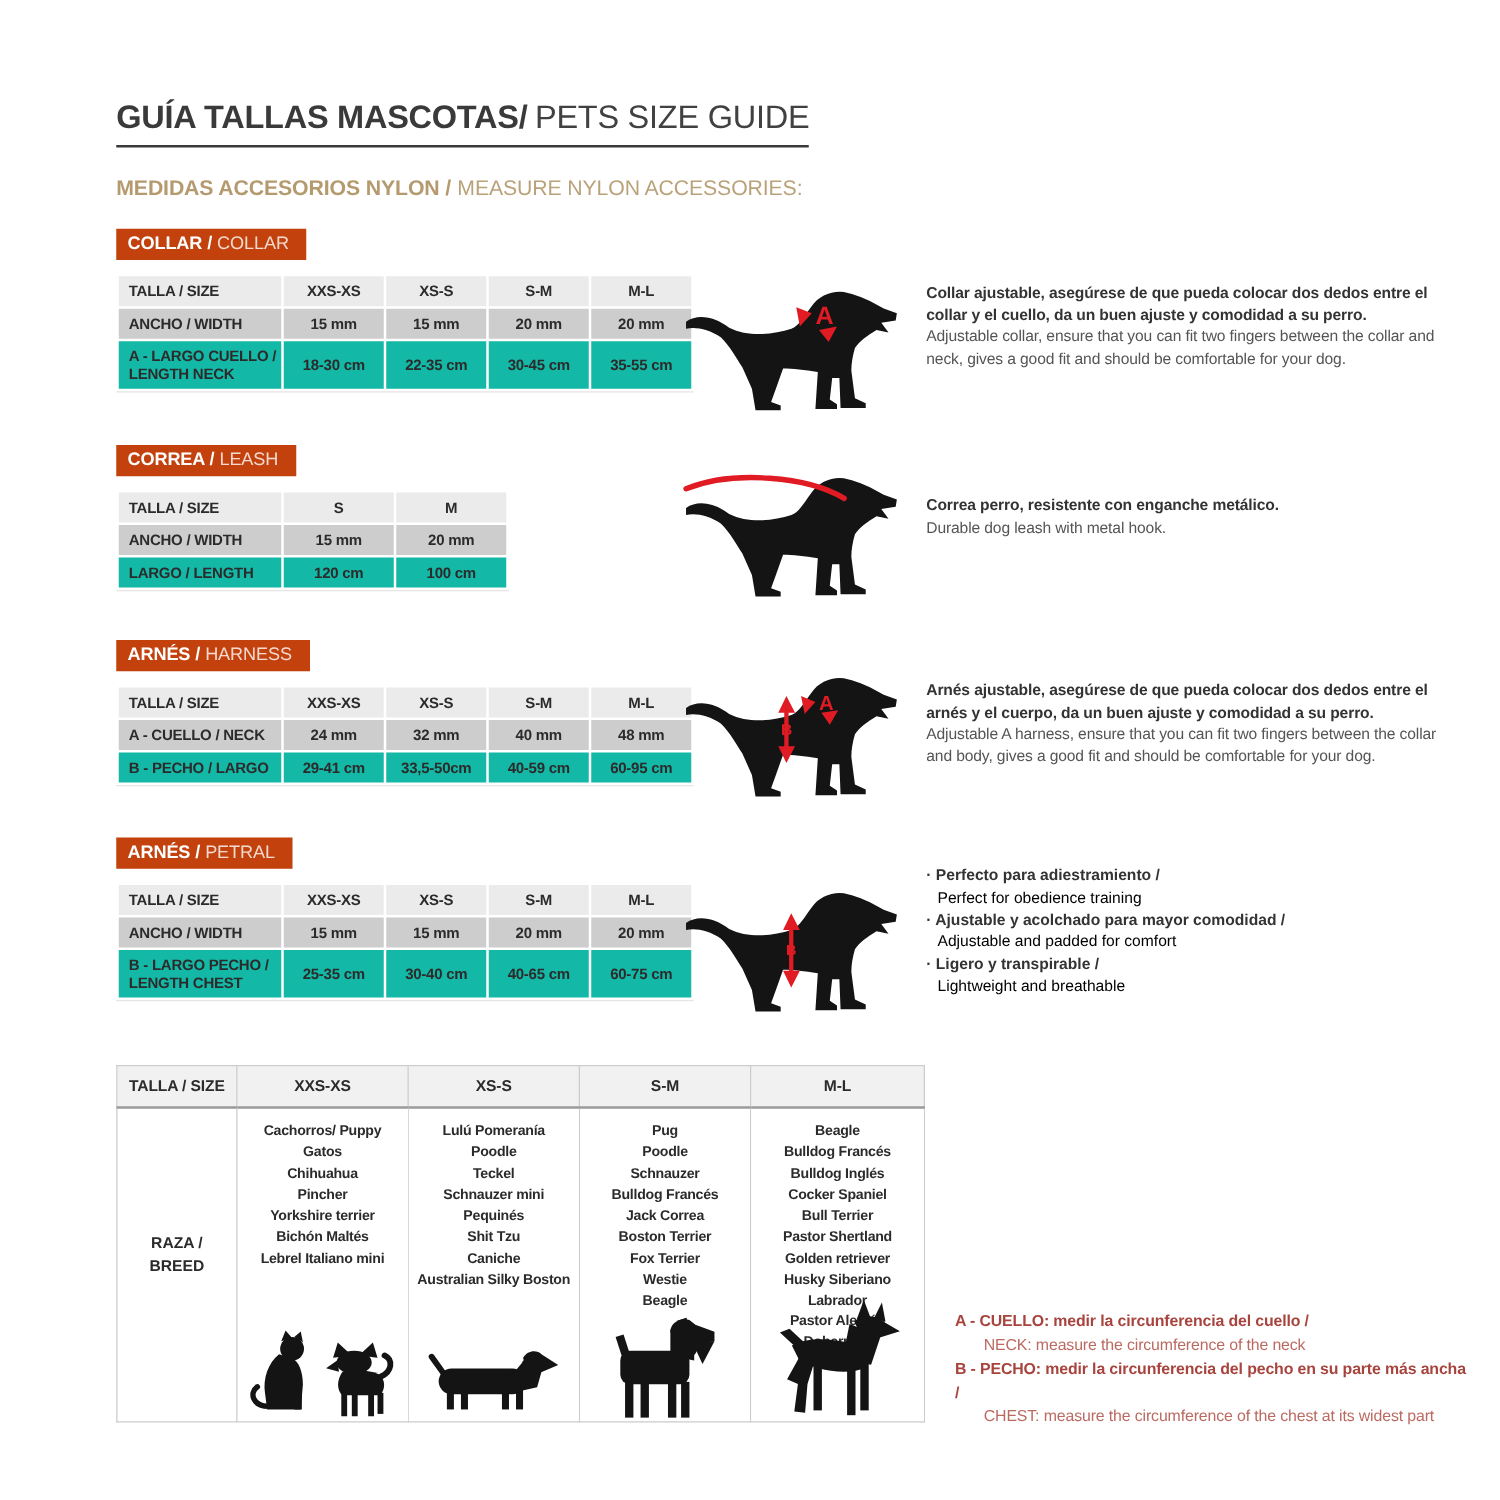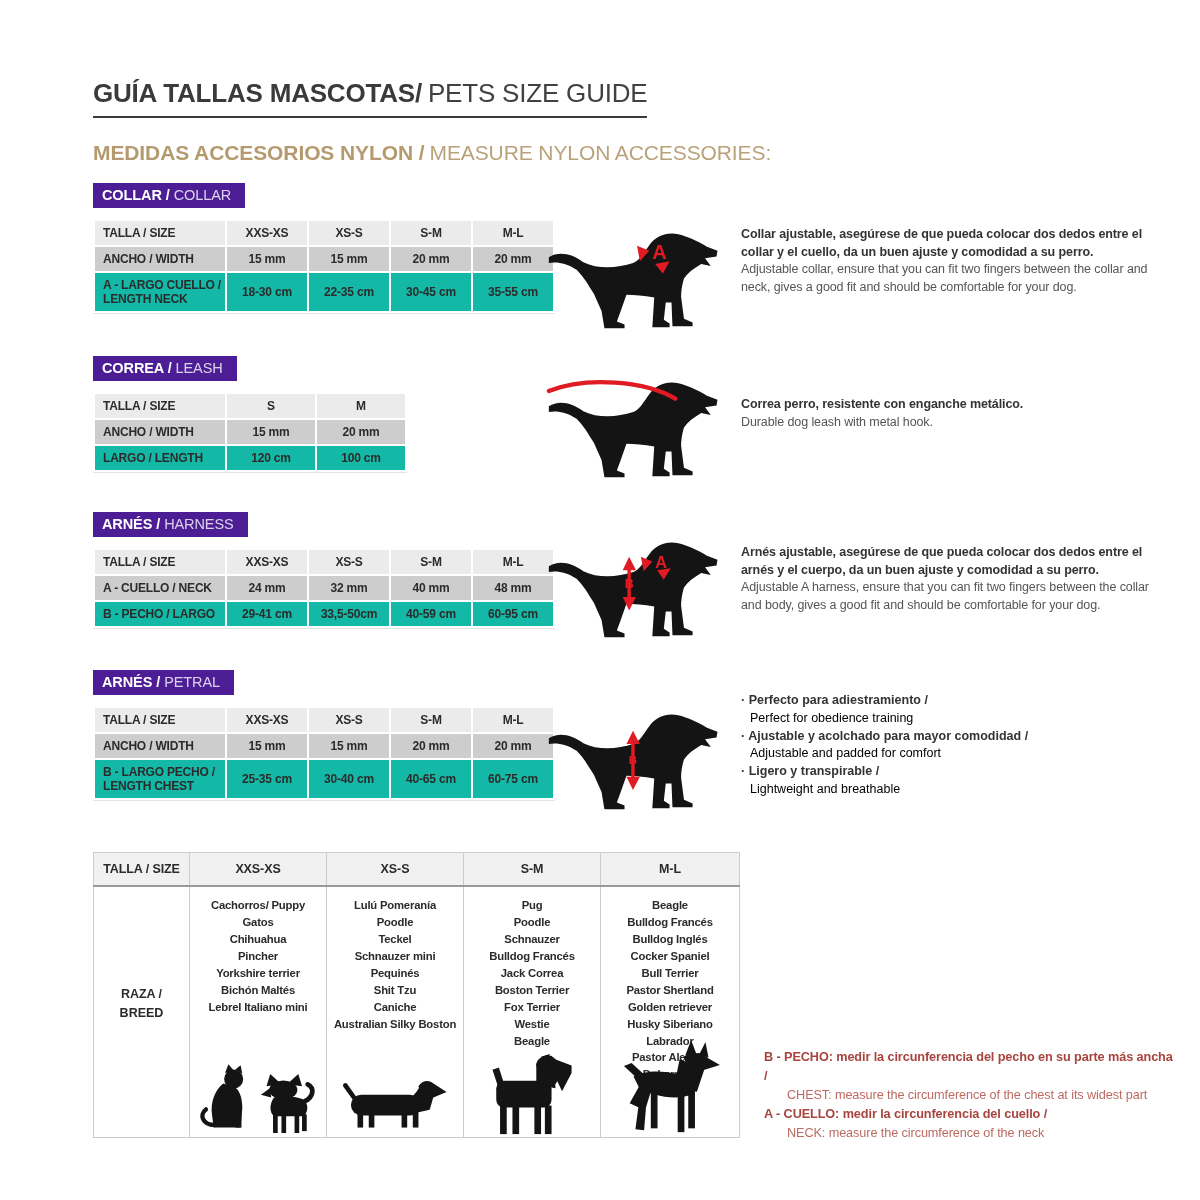--- a/index.html
+++ b/index.html
@@ -3,26 +3,26 @@
 <meta charset="utf-8">
 <style>
   html,body{margin:0;padding:0;background:#ffffff;}
   body{font-family:"Liberation Sans", sans-serif; color:#2f2f2f;}
   .page{position:relative;width:1200px;height:1200px;background:#fff;overflow:hidden;}
 
   
   .hdr{position:absolute;left:93px;top:78px;}
   .title{font-size:26px;font-weight:bold;color:#3a3a3a;border-bottom:2.5px solid #3a3a3a;padding-bottom:7px;display:inline-block;letter-spacing:-0.2px;}
   .title .en{font-weight:normal;margin-left:6px;color:#414141;}
-  .subtitle{position:absolute;left:93px;top:141px;font-size:21px;font-weight:bold;color:#b49a6e;letter-spacing:-0.1px;}
+  .subtitle{position:absolute;left:93px;top:141px;font-size:17px;font-weight:bold;color:#b49a6e;letter-spacing:-0.1px;}
   .subtitle .en{font-weight:normal;margin-left:5px;opacity:.92;}
 
   
   .section{position:absolute;left:93px;width:1070px;}
-  .badge{display:inline-block;background:#4c1d95;color:#fff;font-weight:bold;font-size:14.5px;padding:4px 14px 5px 9px;letter-spacing:-0.1px;}
+  .badge{display:inline-block;background:#c2410c;color:#fff;font-weight:bold;font-size:14.5px;padding:4px 14px 5px 9px;letter-spacing:-0.1px;}
   .badge .en{color:rgba(255,255,255,.8);font-weight:normal;margin-left:4px;}
 
   .size-table{border-collapse:separate;border-spacing:2.5px;margin-top:11px;border-bottom:1px solid #e5e5e5;}
   .size-table td{font-size:12px;font-weight:bold;text-align:center;padding:5px 4px;color:#2b2b2b;letter-spacing:-0.2px;width:72px;}
   .size-table td.lbl{text-align:left;padding-left:8px;width:118px;}
   .size-table tr.row-head td{background:#ebebeb;}
   .size-table tr.row-mid td{background:#cdcdcd;}
   .size-table tr.row-white td{background:#14b8a6;}
   .size-table.leash td{width:80px;}
   .size-table.leash td.lbl{width:118px;}
@@ -390,22 +390,22 @@
             </g>
           </svg>
         </div>
       </td>
     </tr>
   </tbody>
     </table>
 
   <div class="notes">
     <div>
+      <div class="es">A - CUELLO: medir la circunferencia del cuello /</div>
+      <div class="en">NECK: measure the circumference of the neck</div>
+    </div>
+    <div>
       <div class="es">B - PECHO: medir la circunferencia del pecho en su parte más ancha /</div>
       <div class="en">CHEST: measure the circumference of the chest at its widest part</div>
     </div>
-    <div>
-      <div class="es">A - CUELLO: medir la circunferencia del cuello /</div>
-      <div class="en">NECK: measure the circumference of the neck</div>
-    </div>
   </div>
 
 </div>
 
 </body></html>

